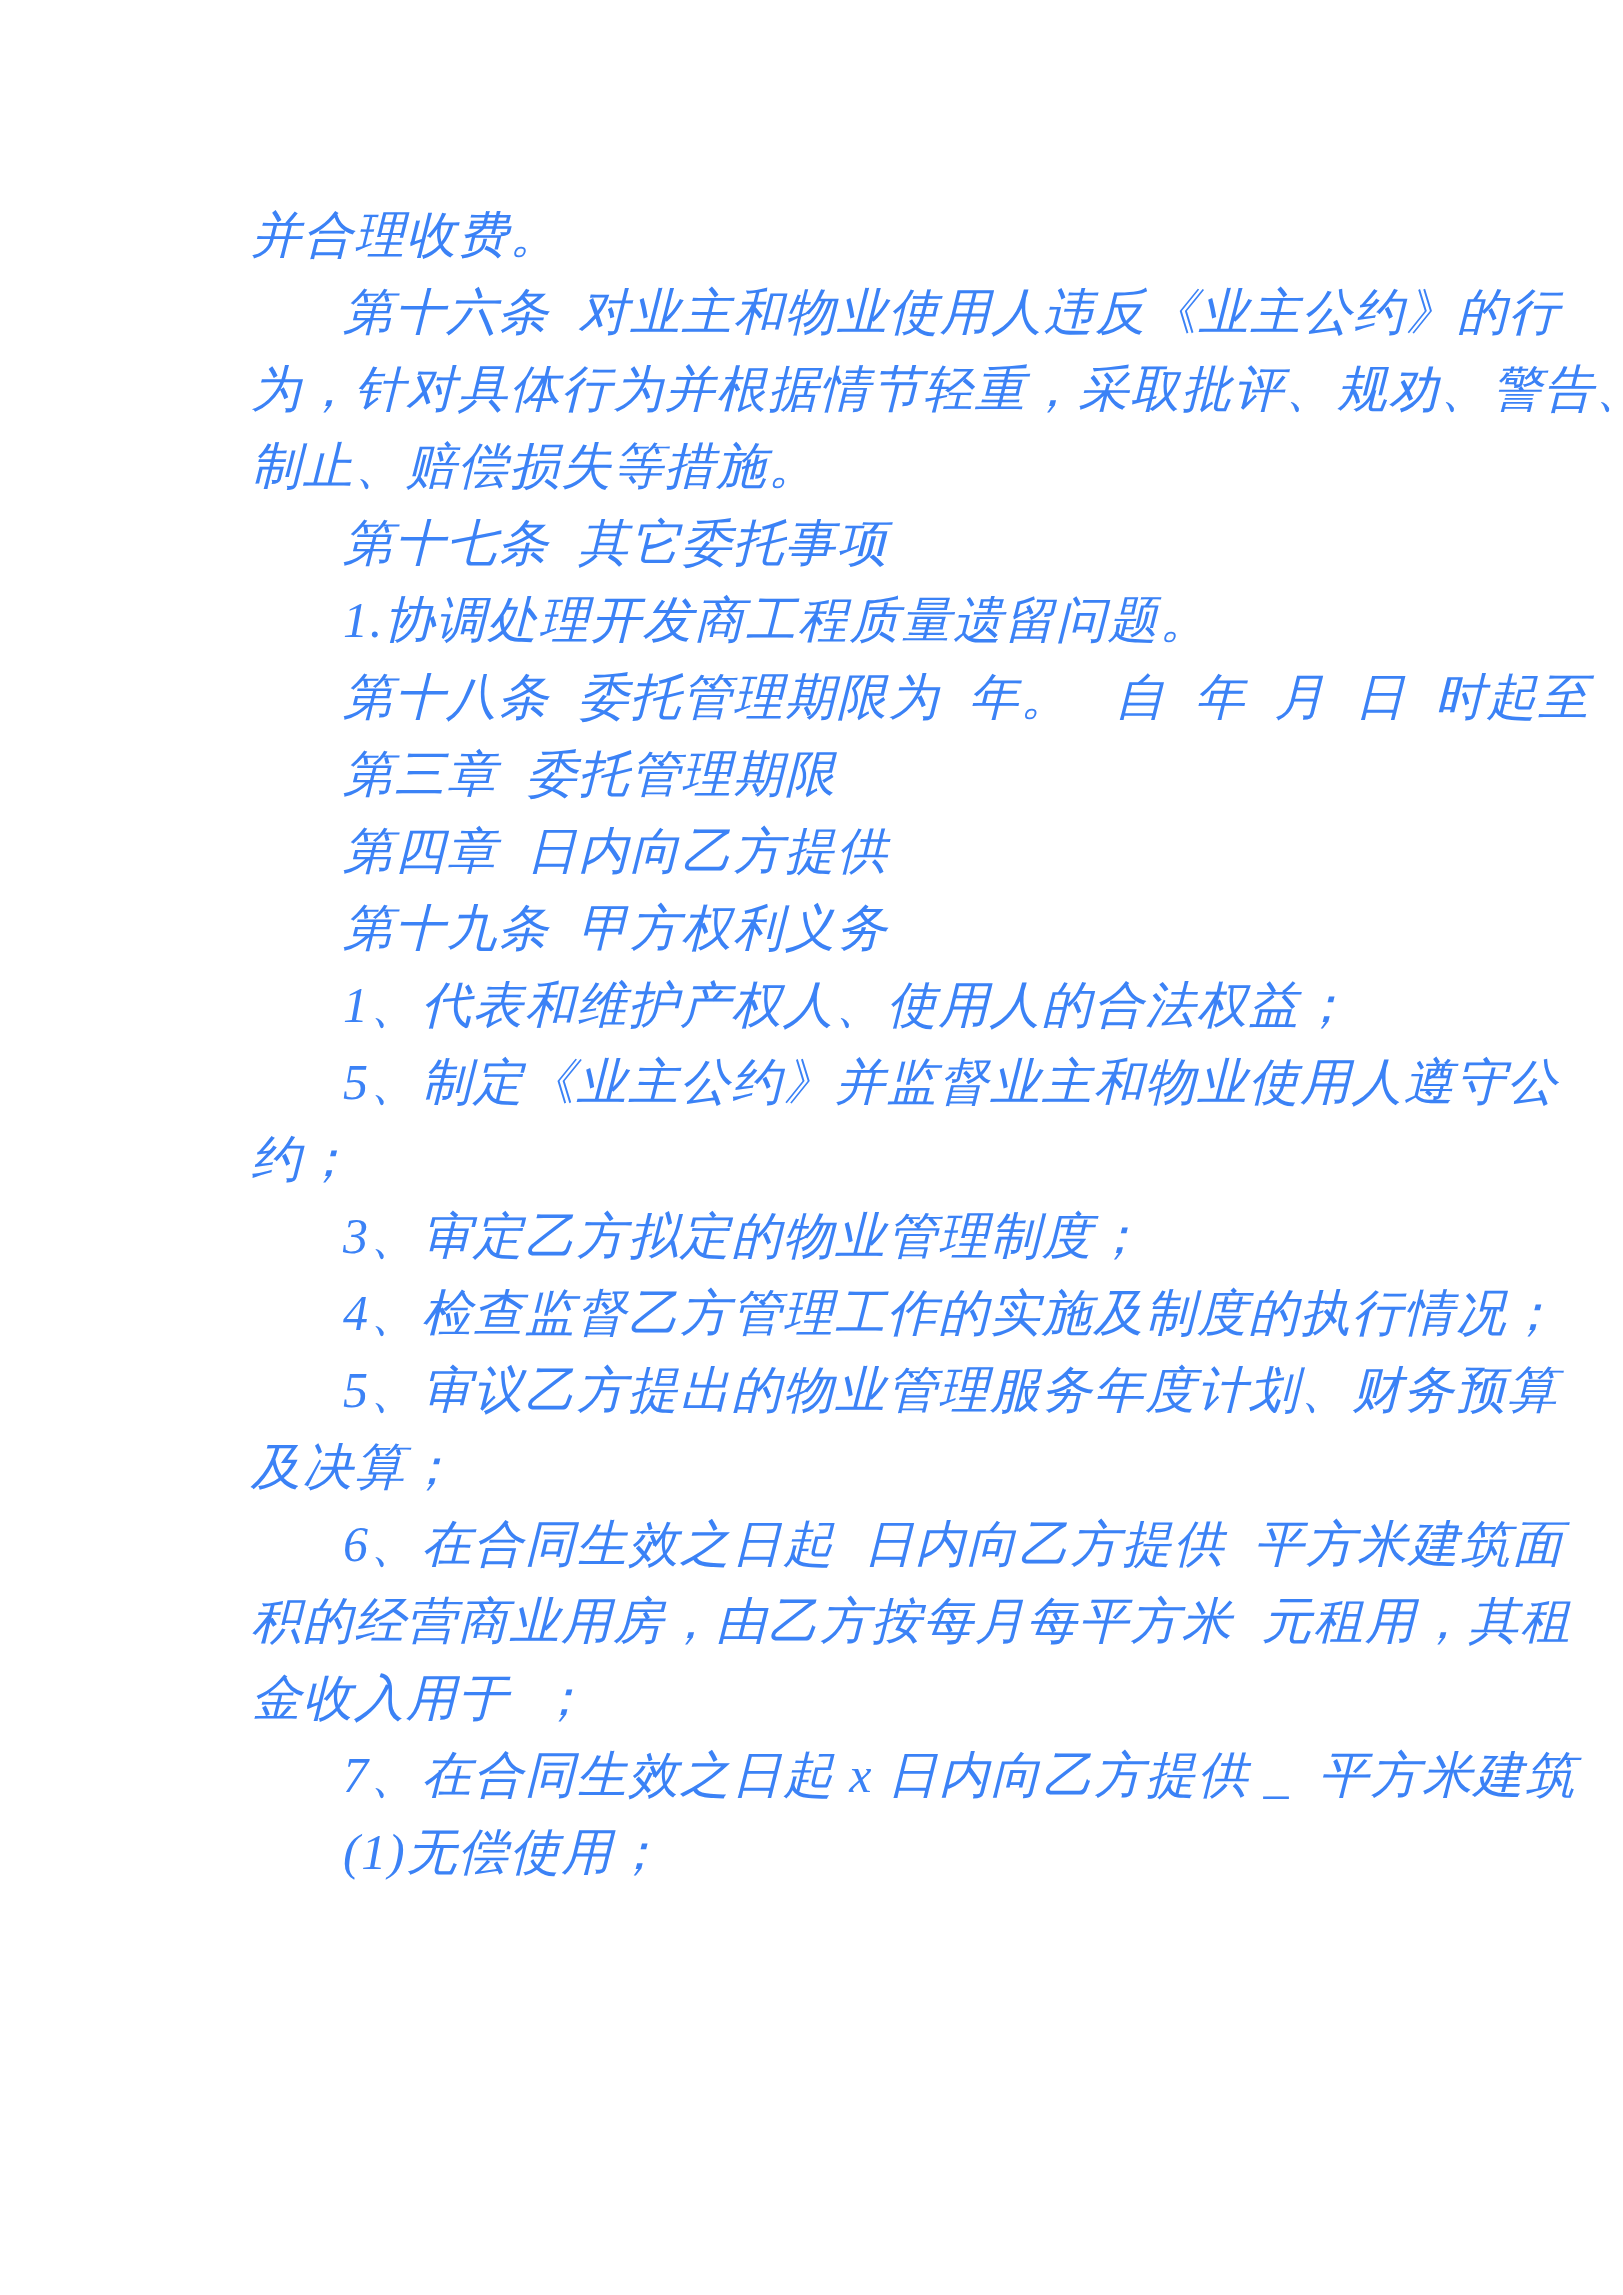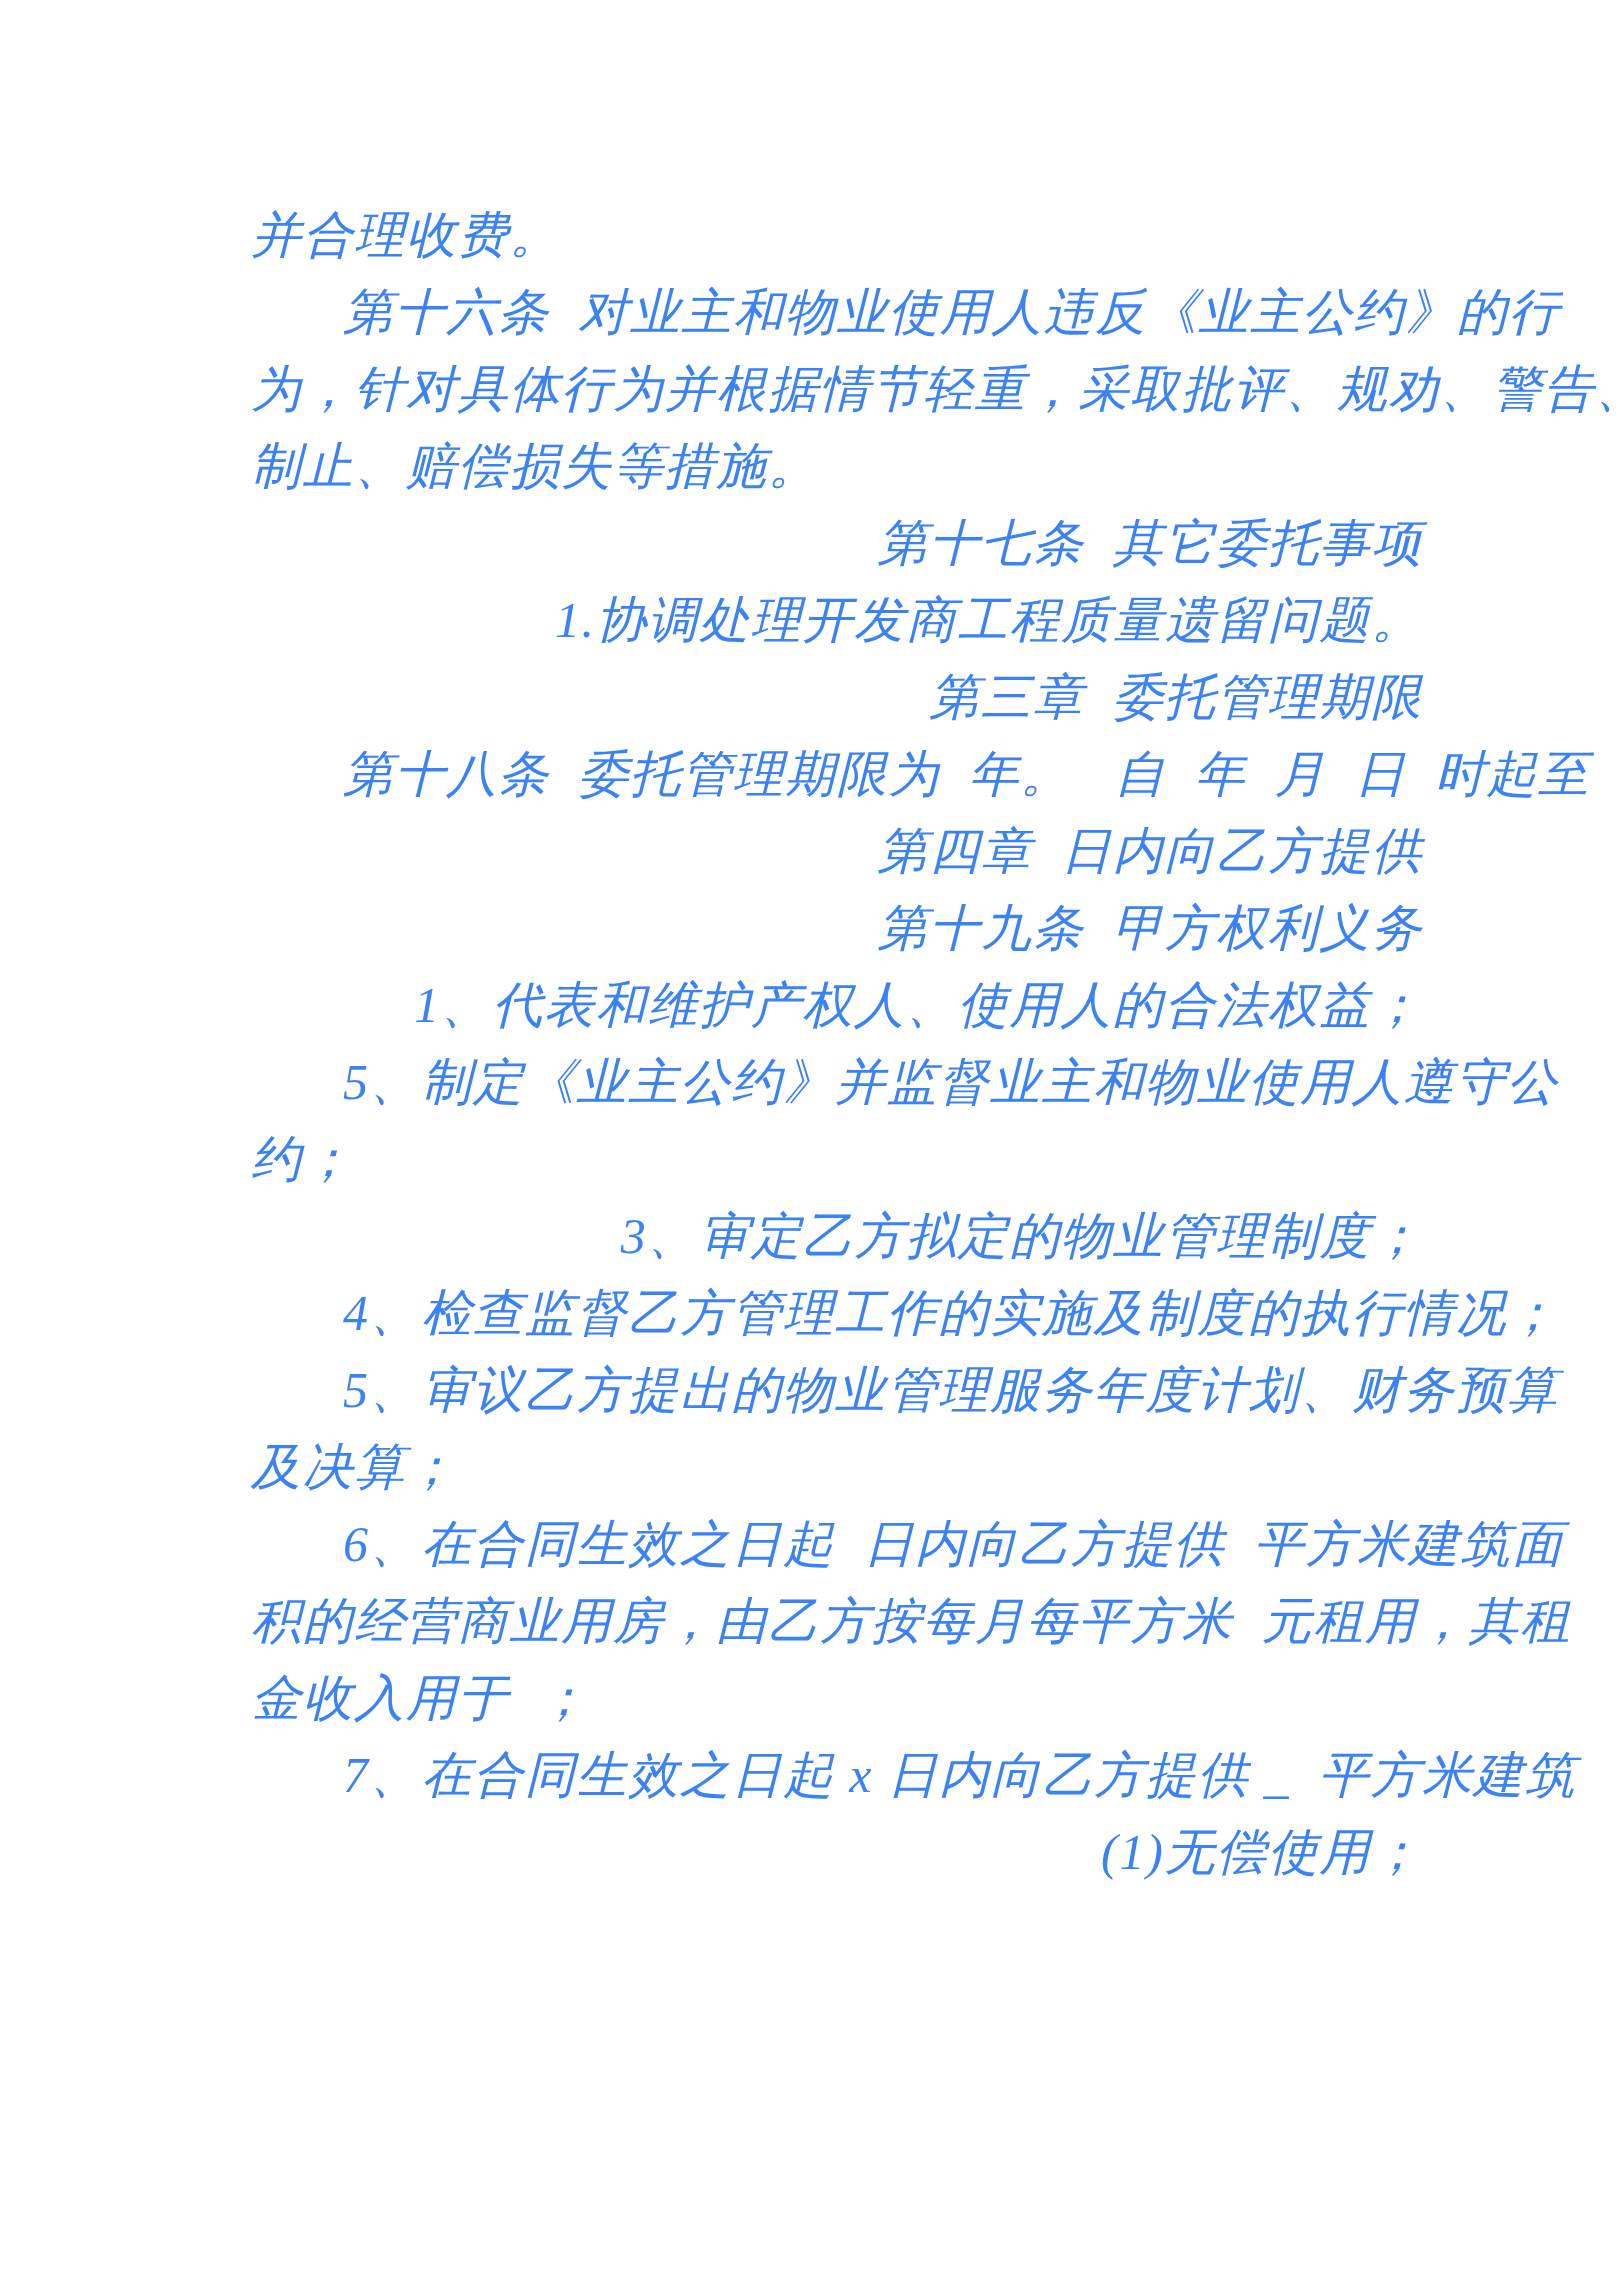--- a/index.html
+++ b/index.html
@@ -26,37 +26,36 @@
     font-family: "Liberation Serif", "DejaVu Serif", serif;
     font-style: italic;
     font-weight: normal;
     font-size: 50px;
     letter-spacing: 1.7px;
     color: #3b82f6;
     white-space: pre;
   }
   .line.indent {
     padding-left: 92px;
-    text-align: right;
   }
 </style>
 </head>
 <body>
 
 <main class="page">
   <section class="text-block">
 
   <div class="line">并合理收费。</div>
       <div class="line indent">第十六条  对业主和物业使用人违反《业主公约》的行</div>
       <div class="line">为，针对具体行为并根据情节轻重，采取批评、规劝、警告、</div>
       <div class="line">制止、赔偿损失等措施。</div>
       <div class="line indent">第十七条  其它委托事项</div>
       <div class="line indent">1.协调处理开发商工程质量遗留问题。</div>
+      <div class="line indent">第十八条  委托管理期限为  年。   自  年  月  日  时起至</div>
       <div class="line indent">第三章  委托管理期限</div>
-      <div class="line indent">第十八条  委托管理期限为  年。   自  年  月  日  时起至</div>
       <div class="line indent">第四章  日内向乙方提供</div>
       <div class="line indent">第十九条  甲方权利义务</div>
       <div class="line indent">1、代表和维护产权人、使用人的合法权益；</div>
       <div class="line indent">5、制定《业主公约》并监督业主和物业使用人遵守公</div>
       <div class="line">约；</div>
       <div class="line indent">3、审定乙方拟定的物业管理制度；</div>
       <div class="line indent">4、检查监督乙方管理工作的实施及制度的执行情况；</div>
       <div class="line indent">5、审议乙方提出的物业管理服务年度计划、财务预算</div>
       <div class="line">及决算；</div>
       <div class="line indent">6、在合同生效之日起  日内向乙方提供  平方米建筑面</div>

